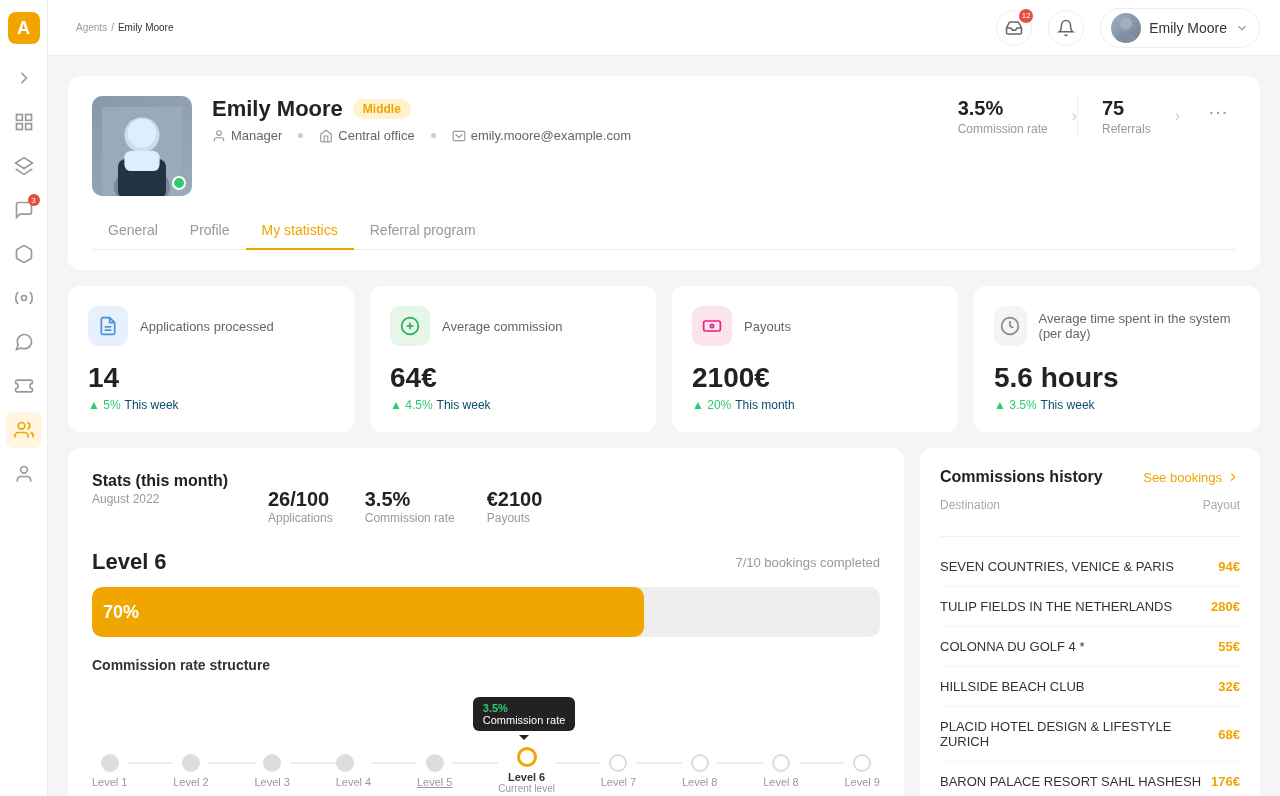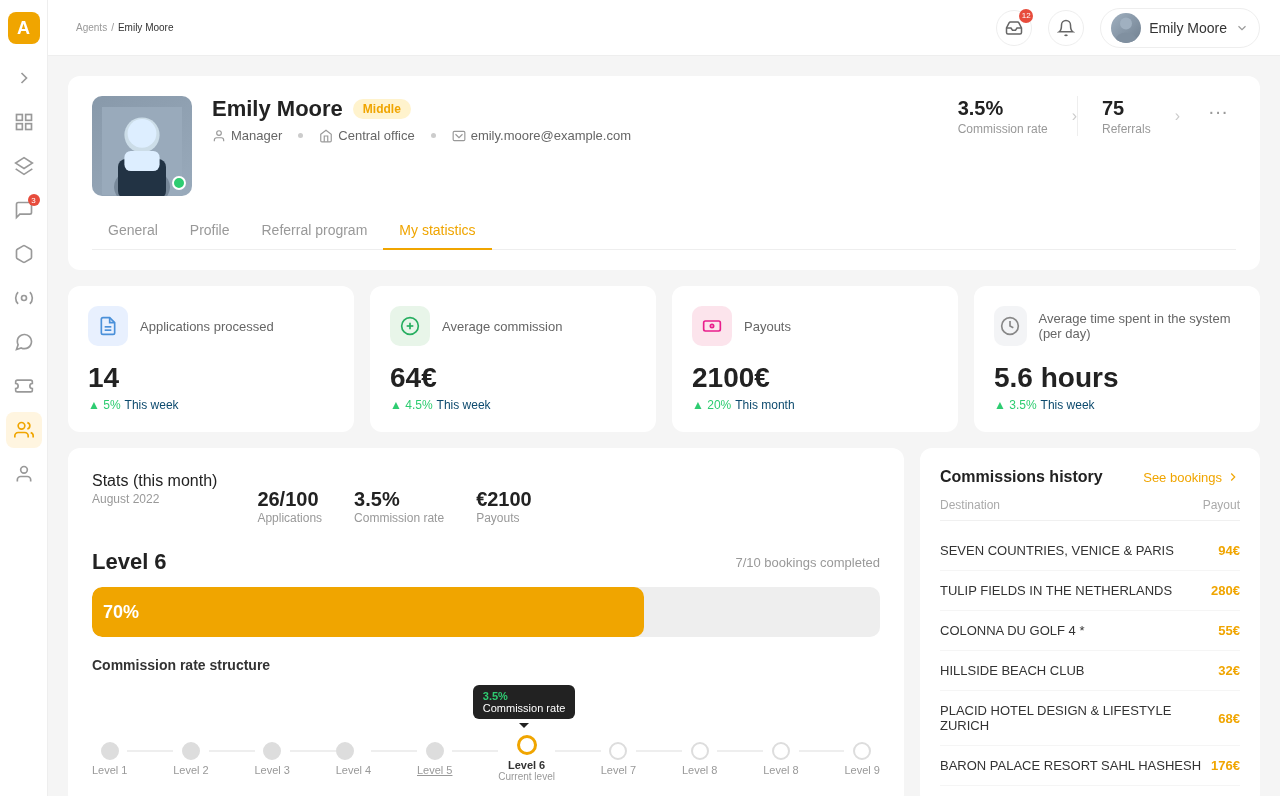--- a/index.html
+++ b/index.html
@@ -240,21 +240,21 @@
     }
     .right-panel {
       width: 340px;
       background: #fff;
       border-radius: 12px;
       padding: 20px;
       overflow-y: auto;
     }
 
     .stats-month-header {
-      font-size: 16px; font-weight: 400; color: #222;
+      font-size: 16px; font-weight: 700; color: #222;
     }
     .stats-month-date { font-size: 12px; color: #999; margin-top: 2px; }
     .stats-meta-row {
       display: flex; gap: 32px; margin-top: 16px; margin-bottom: 24px;
     }
     .meta-val { font-size: 20px; font-weight: 700; color: #222; }
     .meta-label { font-size: 12px; color: #999; }
 
     
     .level-header {
@@ -267,36 +267,36 @@
       position: relative; overflow: hidden; margin-bottom: 20px;
     }
     .progress-bar-fill {
       height: 100%; border-radius: 10px;
       background: #f0a500;
       display: flex; align-items: center; padding-left: 11px;
     }
     .progress-pct { font-size: 18px; font-weight: 700; color: #fff; }
 
     
-    .commission-title { font-size: 14px; font-weight: 600; color: #333; margin-bottom: 12px; }
+    .commission-title { font-size: 14px; font-weight: 600; color: #333; margin-bottom: 24px; }
 
     
     .commissions-header {
       display: flex; justify-content: space-between; align-items: center;
       margin-bottom: 12px;
     }
     .commissions-title { font-size: 16px; font-weight: 700; color: #222; }
     .see-bookings {
       display: flex; align-items: center; gap: 4px;
       color: #f0a500; font-size: 13px; cursor: pointer;
     }
     .commissions-cols {
       display: flex; justify-content: space-between;
       font-size: 12px; color: #aaa; margin-bottom: 10px;
-      padding-bottom: 8px; border-bottom: 1px solid #f0f0f0;
+      padding-bottom: 24px; border-bottom: 1px solid #f0f0f0;
     }
     .commission-row {
       display: flex; justify-content: space-between; align-items: center;
       padding: 12px 0; border-bottom: 1px solid #f5f5f5;
     }
     .commission-dest { font-size: 13px; color: #333; font-weight: 500; }
     .commission-payout { font-size: 13px; color: #f0a500; font-weight: 600; }
   </style>
 </head>
 <body>
@@ -466,22 +466,22 @@
             <span class="stat-label">Referrals</span>
           </div>
           <span class="stat-arrow">›</span>
         </div>
         <button class="profile-more-btn">···</button>
       </div>
 
       <div class="tabs">
         <div class="tab">General</div>
         <div class="tab">Profile</div>
+        <div class="tab active">My statistics</div>
         <div class="tab">Referral program</div>
-        <div class="tab active">My statistics</div>
       </div>
     </div>
 
     <div class="stats-row">
       <div class="stat-card">
         <div class="stat-card-header">
           <div class="stat-card-icon icon-blue">
             <svg width="20" height="20" viewBox="0 0 24 24" fill="none" stroke="#4a90d9" stroke-width="2">
                 <path d="M14 2H6a2 2 0 0 0-2 2v16a2 2 0 0 0 2 2h12a2 2 0 0 0 2-2V8z"></path>
                 <polyline points="14 2 14 8 20 8"></polyline>

